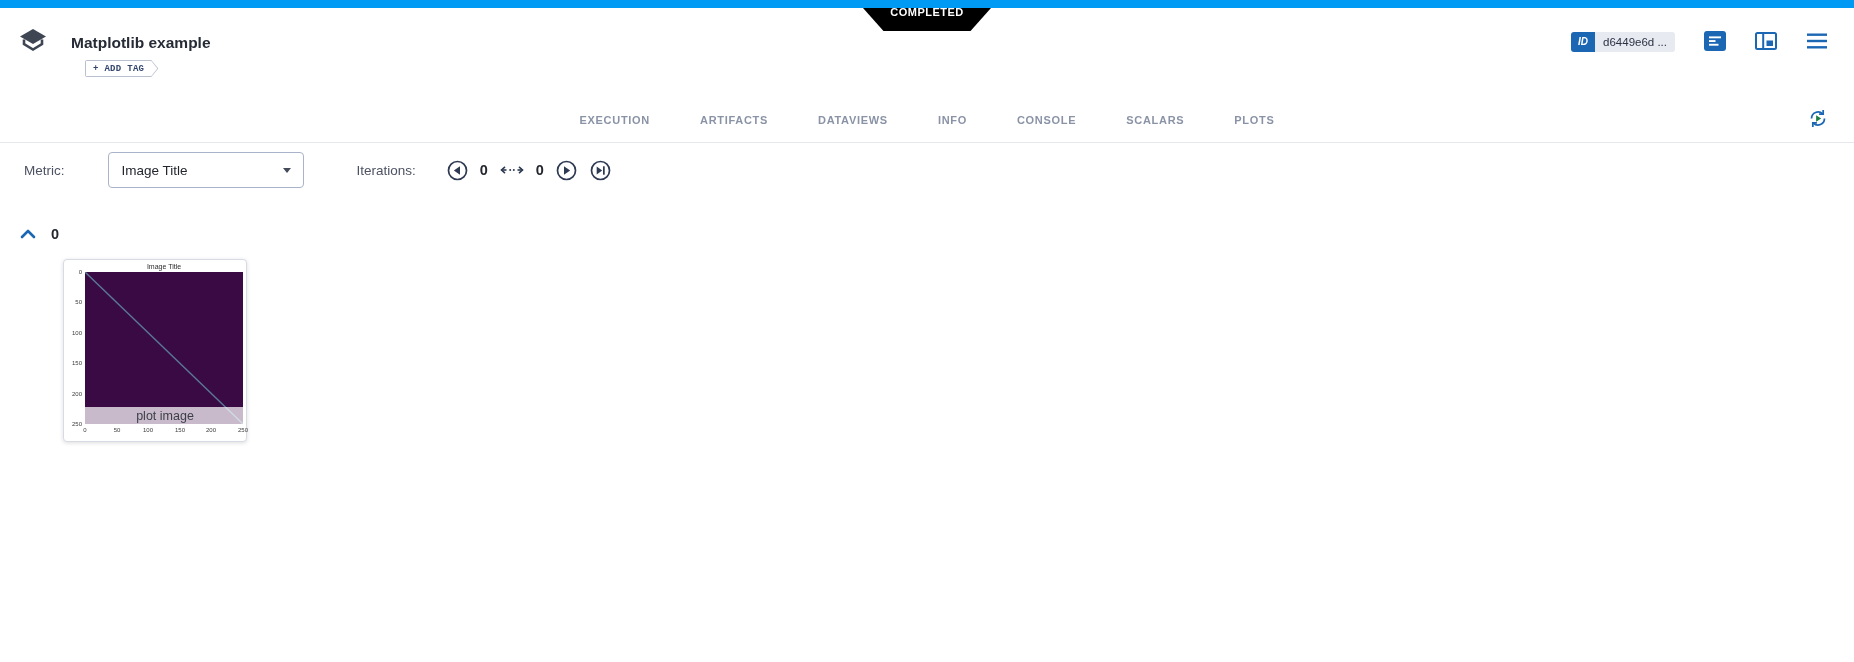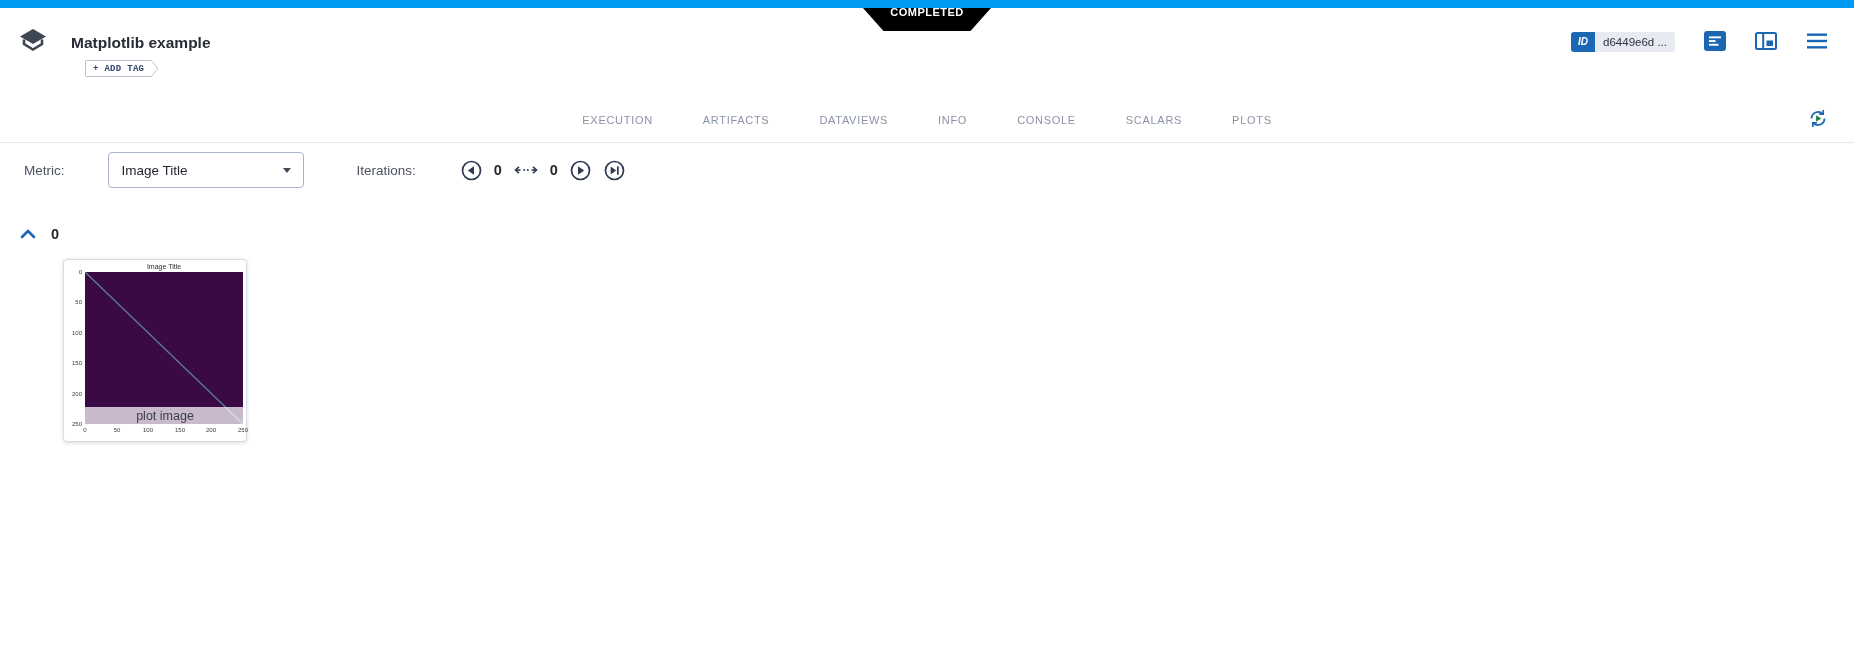--- a/index.html
+++ b/index.html
@@ -39,37 +39,37 @@
   .id-chip { display:flex; align-items:center; cursor:pointer; }
   .id-badge { background:#1b67b3; color:#fff; font-size:10px; font-weight:bold; height:20px; line-height:20px; padding:0 7px; border-radius:3px 0 0 3px;font-style:italic; }
   .id-value { background:#e7eaf0; color:#2c3246; font-size:11.5px; height:20px; line-height:20px; padding:0 8px; border-radius:0 3px 3px 0; }
   .icon-btn { background:none; border:none; padding:0; cursor:pointer; display:flex; align-items:center; }
 
   
   .tab-bar { position:absolute; top:98px; left:0; width:100%; height:45px; border-bottom:1px solid #e7e7f0; background:#fff; }
   .tabs { position:absolute; left:50%; transform:translateX(-50%); top:0; height:100%; display:flex; gap:26px; align-items:center; }
   .tab {
     position:relative; height:100%; display:flex; align-items:center; padding:0 12px;
-    font-size:11px; font-weight:normal; letter-spacing:.7px; color:#8a93a6; cursor:pointer; white-space:nowrap;
+    font-size:11px; font-weight:bold; letter-spacing:.7px; color:#8a93a6; cursor:pointer; white-space:nowrap;
   }
   .tab.active { color:#1a6cb0; }
   .tab.active::after { content:""; position:absolute; left:0; right:0; bottom:-1px; height:4px; background:#1a6cb0; }
   .refresh-btn { position:absolute; right:24px; top:50%; transform:translateY(-50%); background:none; border:none; cursor:pointer; display:flex; }
 
   
   .metric-bar { position:absolute; top:151px; left:24px; display:flex; align-items:center; height:38px;gap:30px; }
   .lbl { font-size:13.5px; color:#4d5263; }
   .metric-label { margin-right:13px; }
   .select {
     width:196px; height:36px; border:1px solid #a9b3c9; border-radius:4px; background:#fff;
     display:flex; align-items:center; justify-content:space-between;
     padding:0 12px 0 13px; font-size:13.5px; color:#23262e; margin-right:23px; cursor:pointer;
   }
   .caret { width:0; height:0; border-left:4.5px solid transparent; border-right:4.5px solid transparent; border-top:5.5px solid #434a5a; }
-  .iterations-label { margin-right:14px; }
+  .iterations-label { }
   .iter-controls { display:flex; align-items:center; gap:11px; }
   .iter-num { font-size:14.5px; font-weight:bold; color:#23262e; }
 
   
   .group-header { position:absolute; left:20px; top:224px; display:flex; align-items:center; gap:15px; height:20px; cursor:pointer; }
   .group-label { font-size:14.5px; font-weight:bold; color:#23262e; }
 
   
   .sample-card {
     position:absolute; left:63px; top:259px; width:184px; height:183px;

